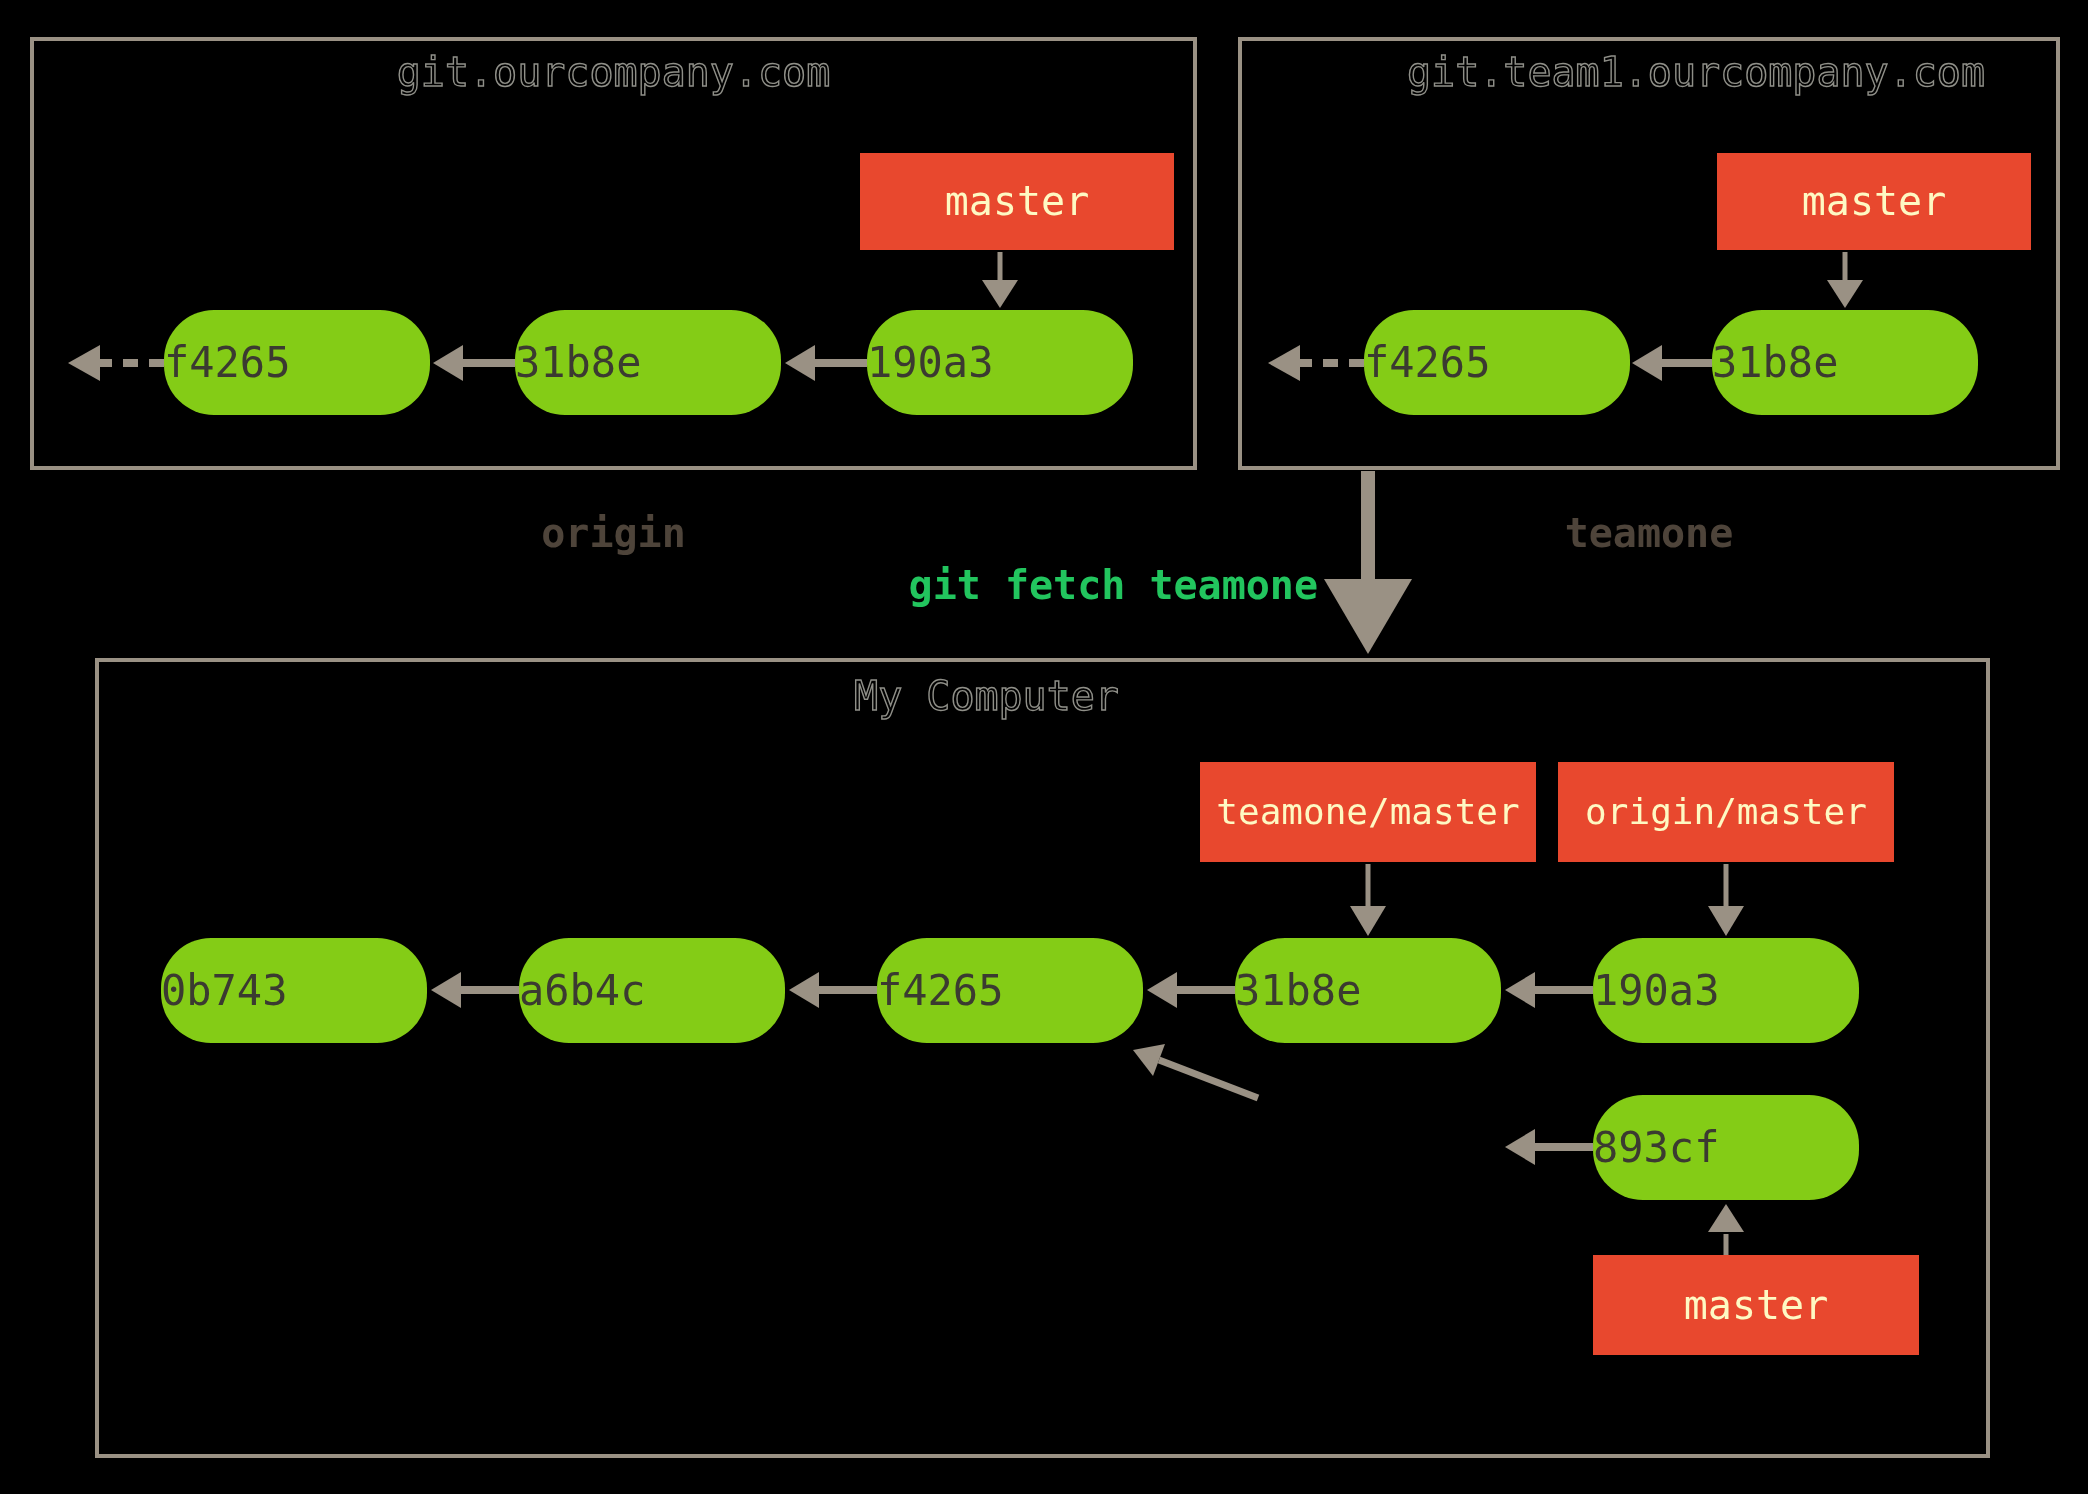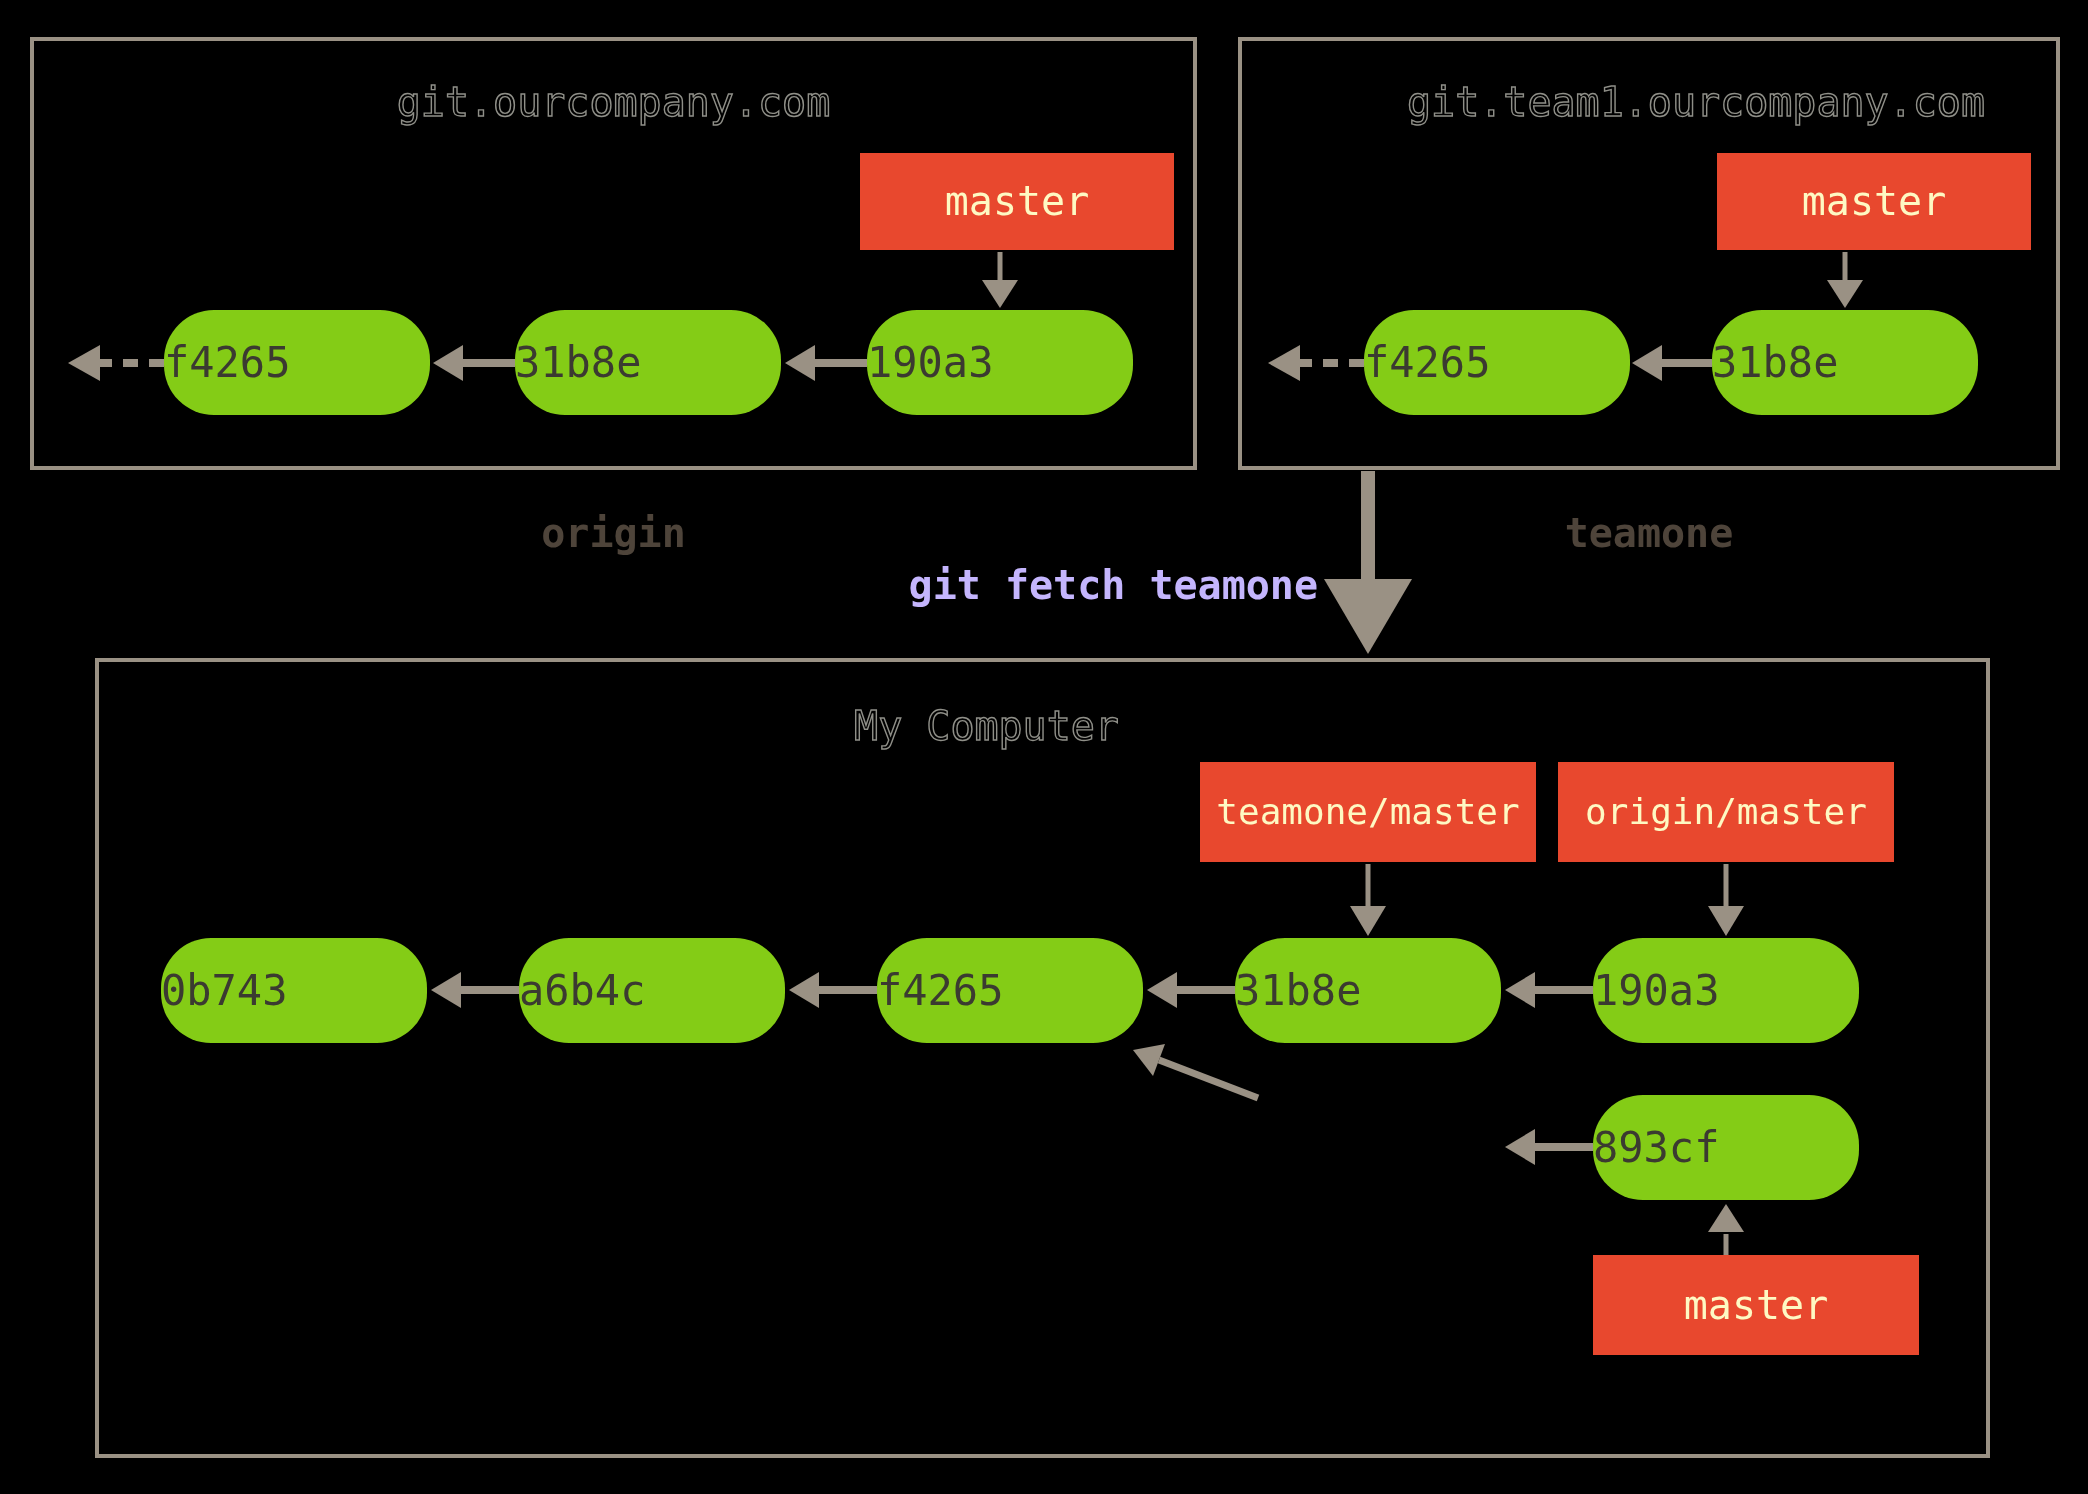--- a/index.html
+++ b/index.html
@@ -21,21 +21,20 @@
     position: absolute;
     text-align: center;
     font-size: 40px;
     line-height: 48px;
     letter-spacing: 0px;
     white-space: nowrap;
   }
   
   .outlined {
     color: #6e6e68;
-    margin-top: 30px;
   }
   @supports (-webkit-text-stroke: 1px #000) {
     .outlined {
       color: #000;
       -webkit-text-stroke: 1.4px #8f8f88;
     }
   }
   .pill {
     position: absolute;
     width: 266px;
@@ -66,21 +65,21 @@
     color: #4e443a;
     text-align: center;
     white-space: nowrap;
     margin-top: 28px;
   }
   .fetch-label {
     position: absolute;
     font-size: 40px;
     line-height: 46px;
     font-weight: bold;
-    color: #c4b5fd;
+    color: #22c55e;
     text-align: right;
     white-space: nowrap;
   }
   svg .ln   { stroke: #9a9184; fill: none; }
   svg .hd   { fill: #9a9184; stroke: none; }
 </style>
 </head>
 <body>
 
 <div id="stage">

